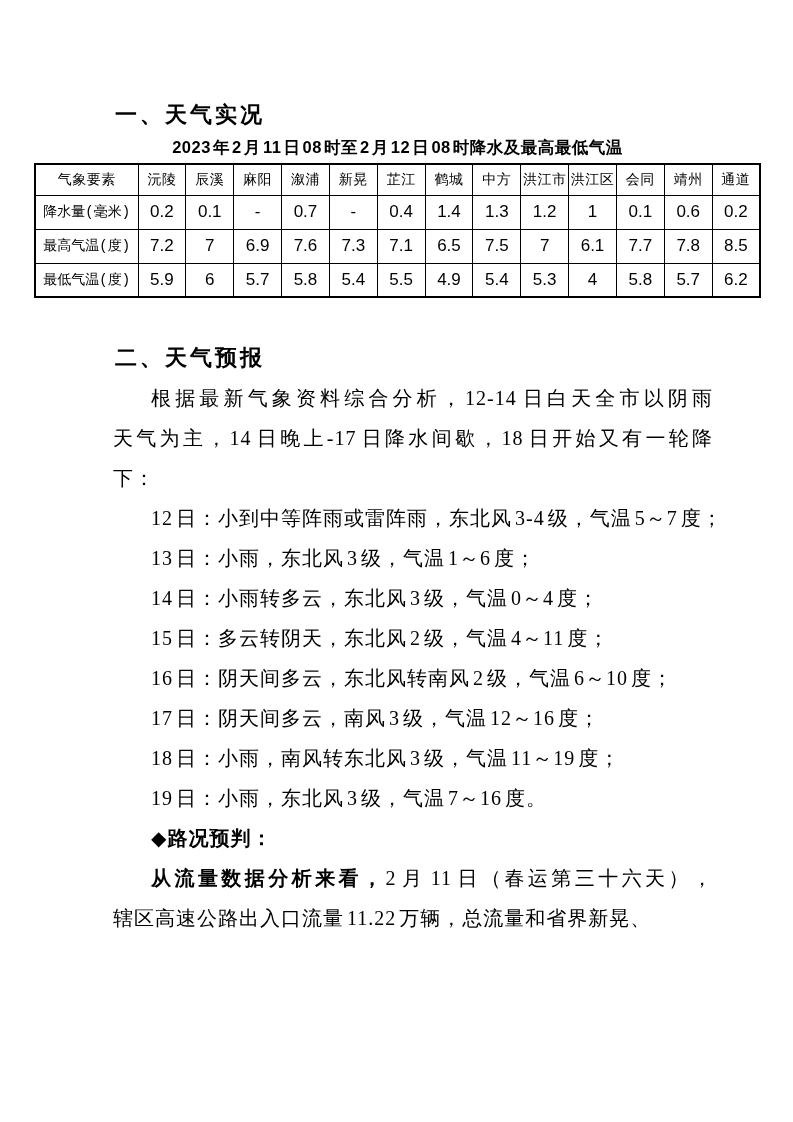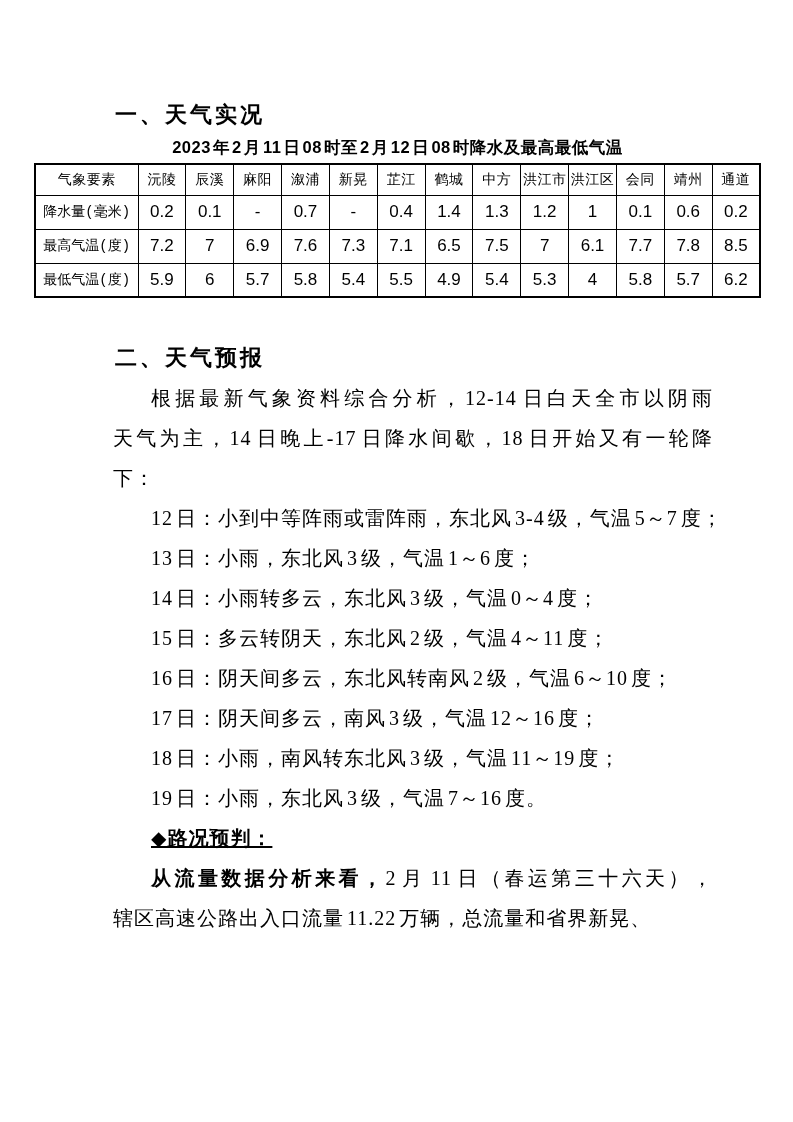--- a/index.html
+++ b/index.html
@@ -53,21 +53,21 @@
   .bline {
     height:40px; line-height:40px;
     letter-spacing:1px; word-spacing:-3px;
     white-space:nowrap;
   }
   .intro { margin-top:6px; }
   .intro .bline { white-space:normal; text-align:justify; text-align-last:justify; }
   .intro .bline:first-child { text-indent:38px; }
   .intro .bline:last-child { text-align-last:auto; }
   .daily .bline { padding-left:38px; }
-  .road-heading { font-weight:700; padding-left:38px;text-decoration:underline; }
+  .road-heading { font-weight:700; padding-left:38px; }
   .traffic-l1 { white-space:normal; text-indent:38px; text-align:justify; text-align-last:justify; }
   .traffic-l1 .bold-lead { font-weight:700; }
 </style>
 </head>
 <body>
 
 <div class="page">
 
   <div class="h-wrap1">
     <div class="doc-heading">一、天气实况</div>

